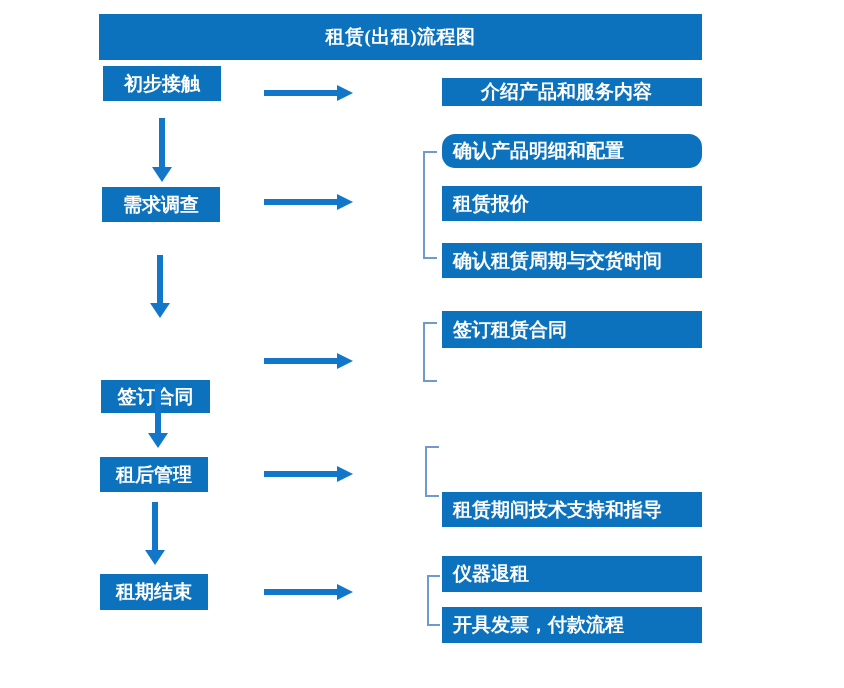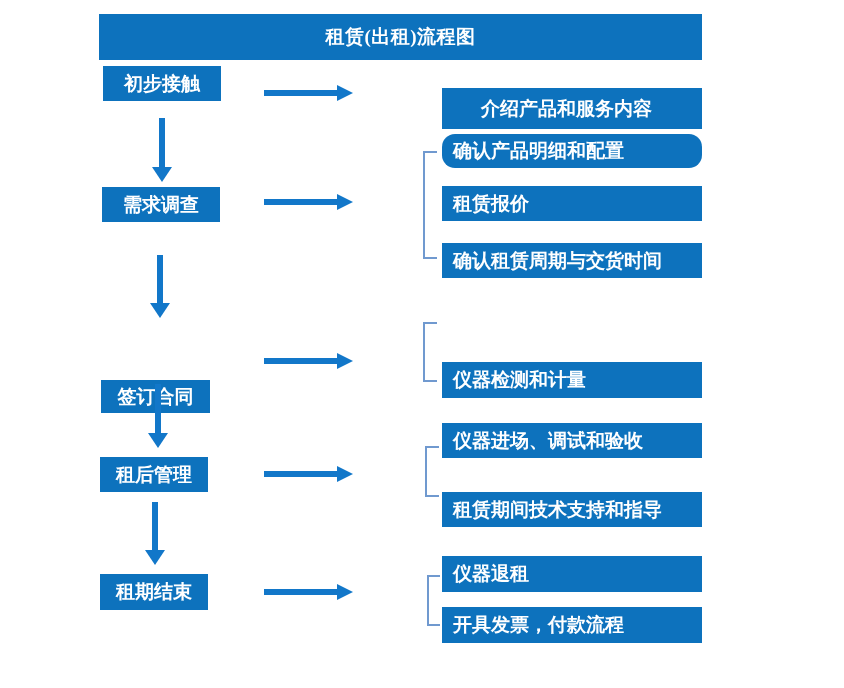--- a/index.html
+++ b/index.html
@@ -121,23 +121,22 @@
   <div class="h-arrow" style="left:264px; top:584px; width:89px;">
     <div class="h-shaft"></div>
     <div class="h-head"></div>
   </div>
 
   <div class="bracket" style="left:423px; top:151px; width:14px; height:108px;"></div>
   <div class="bracket" style="left:423px; top:322px; width:14px; height:60px;"></div>
   <div class="bracket" style="left:425px; top:446px; width:14px; height:51px;"></div>
   <div class="bracket" style="left:427px; top:575px; width:13px; height:51px;"></div>
 
-  <div class="box detail" style="left:442px; top:88px;  width:260px; height:41px;padding-left:39px;">介绍产品和服务内容</div>
+  <div class="box detail" style="left:442px; top:78px;  width:260px; height:28px;padding-left:39px;">介绍产品和服务内容</div>
   <div class="box detail" style="left:442px; top:134px; width:260px; height:34px;border-radius:13px;">确认产品明细和配置</div>
   <div class="box detail" style="left:442px; top:243px; width:260px; height:35px;">确认租赁周期与交货时间</div>
   <div class="box detail" style="left:442px; top:186px; width:260px; height:35px;">租赁报价</div>
-  <div class="box detail" style="left:442px; top:362px; width:260px; height:36px;">仪器检测和计量</div>
-  <div class="box detail" style="left:442px; top:423px; width:260px; height:35px;">仪器进场、调试和验收</div>
+  <div class="box detail" style="left:442px; top:311px; width:260px; height:37px;">签订租赁合同</div>
   <div class="box detail" style="left:442px; top:492px; width:260px; height:35px;">租赁期间技术支持和指导</div>
   <div class="box detail" style="left:442px; top:556px; width:260px; height:36px;">仪器退租</div>
   <div class="box detail" style="left:442px; top:607px; width:260px; height:36px;">开具发票，付款流程</div>
 
 </div>
 
 </body></html>

